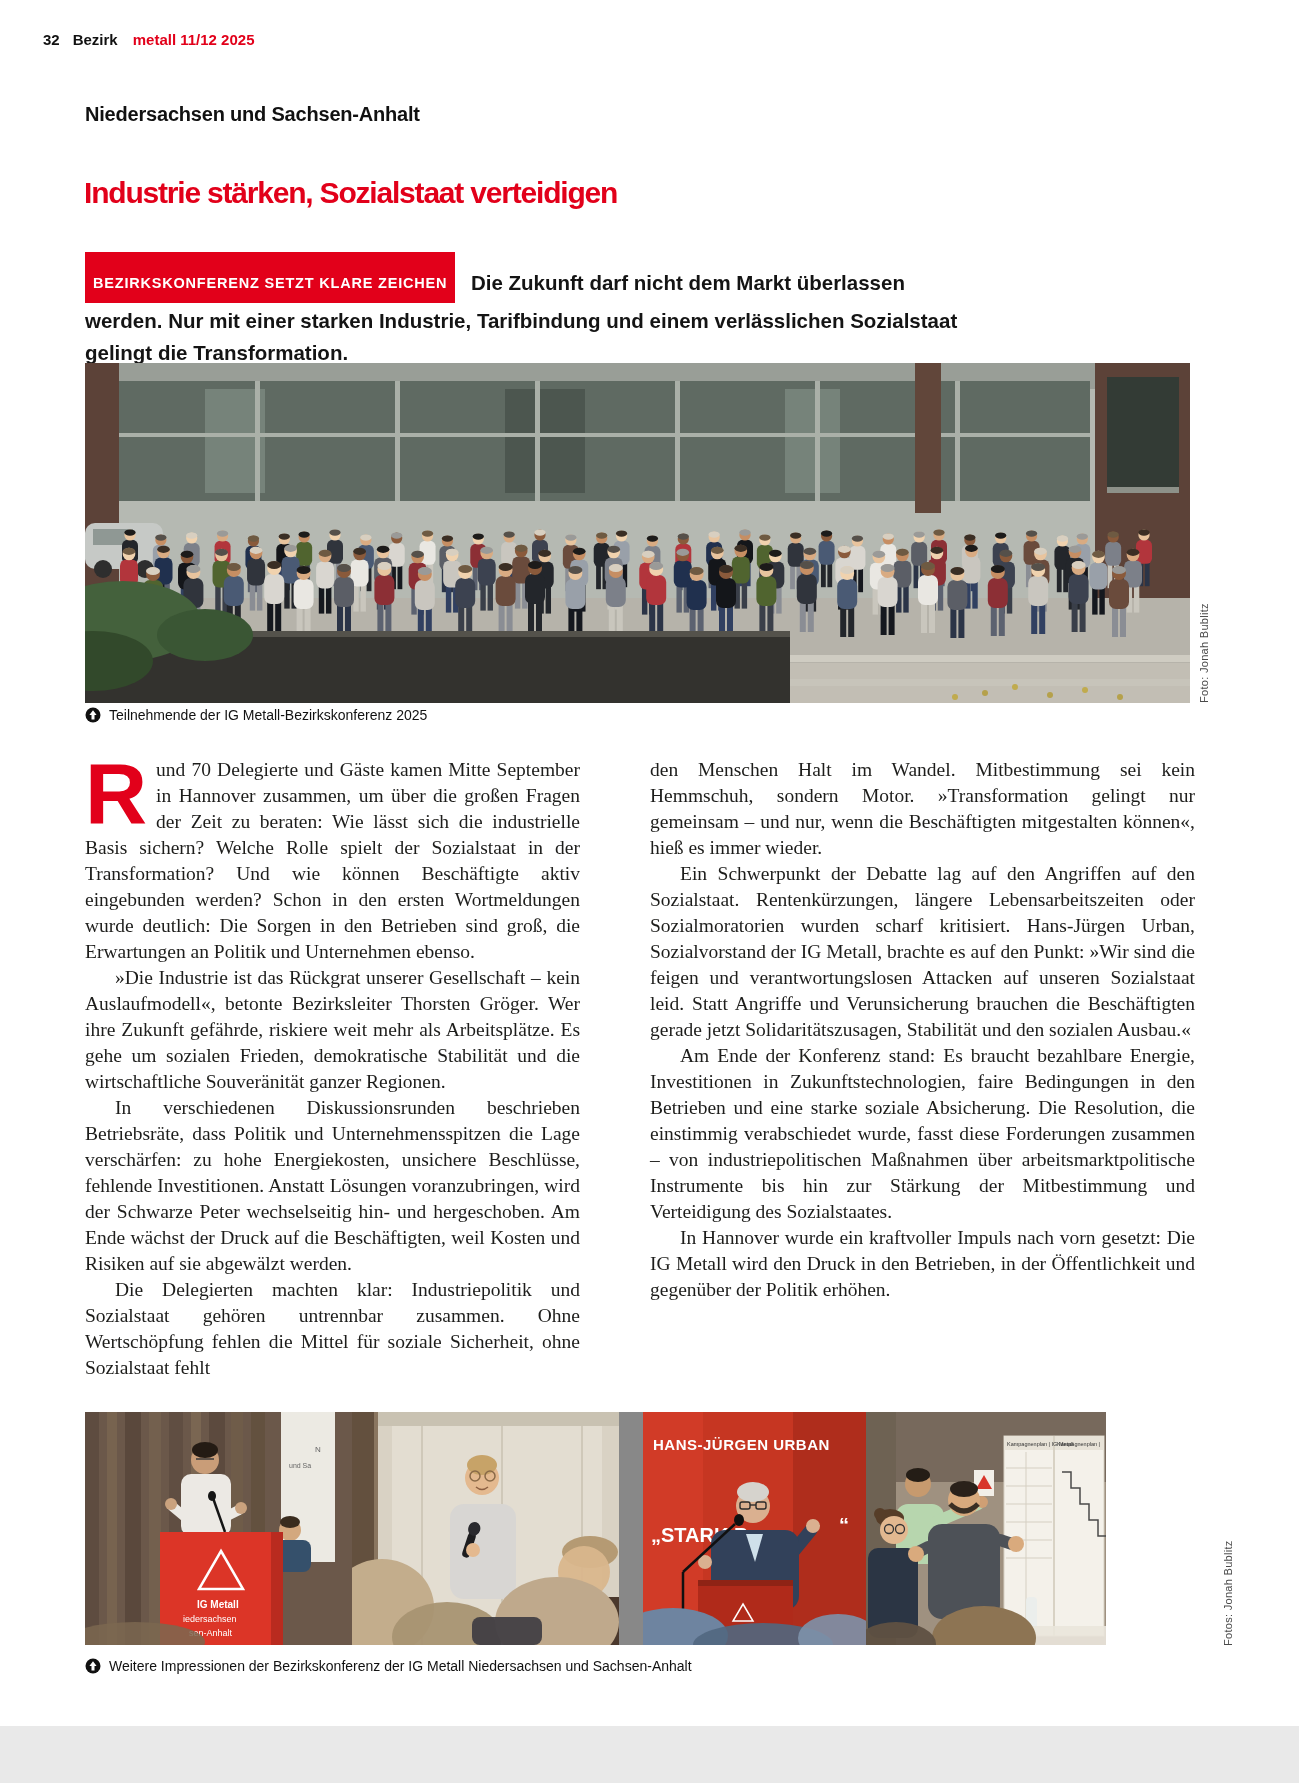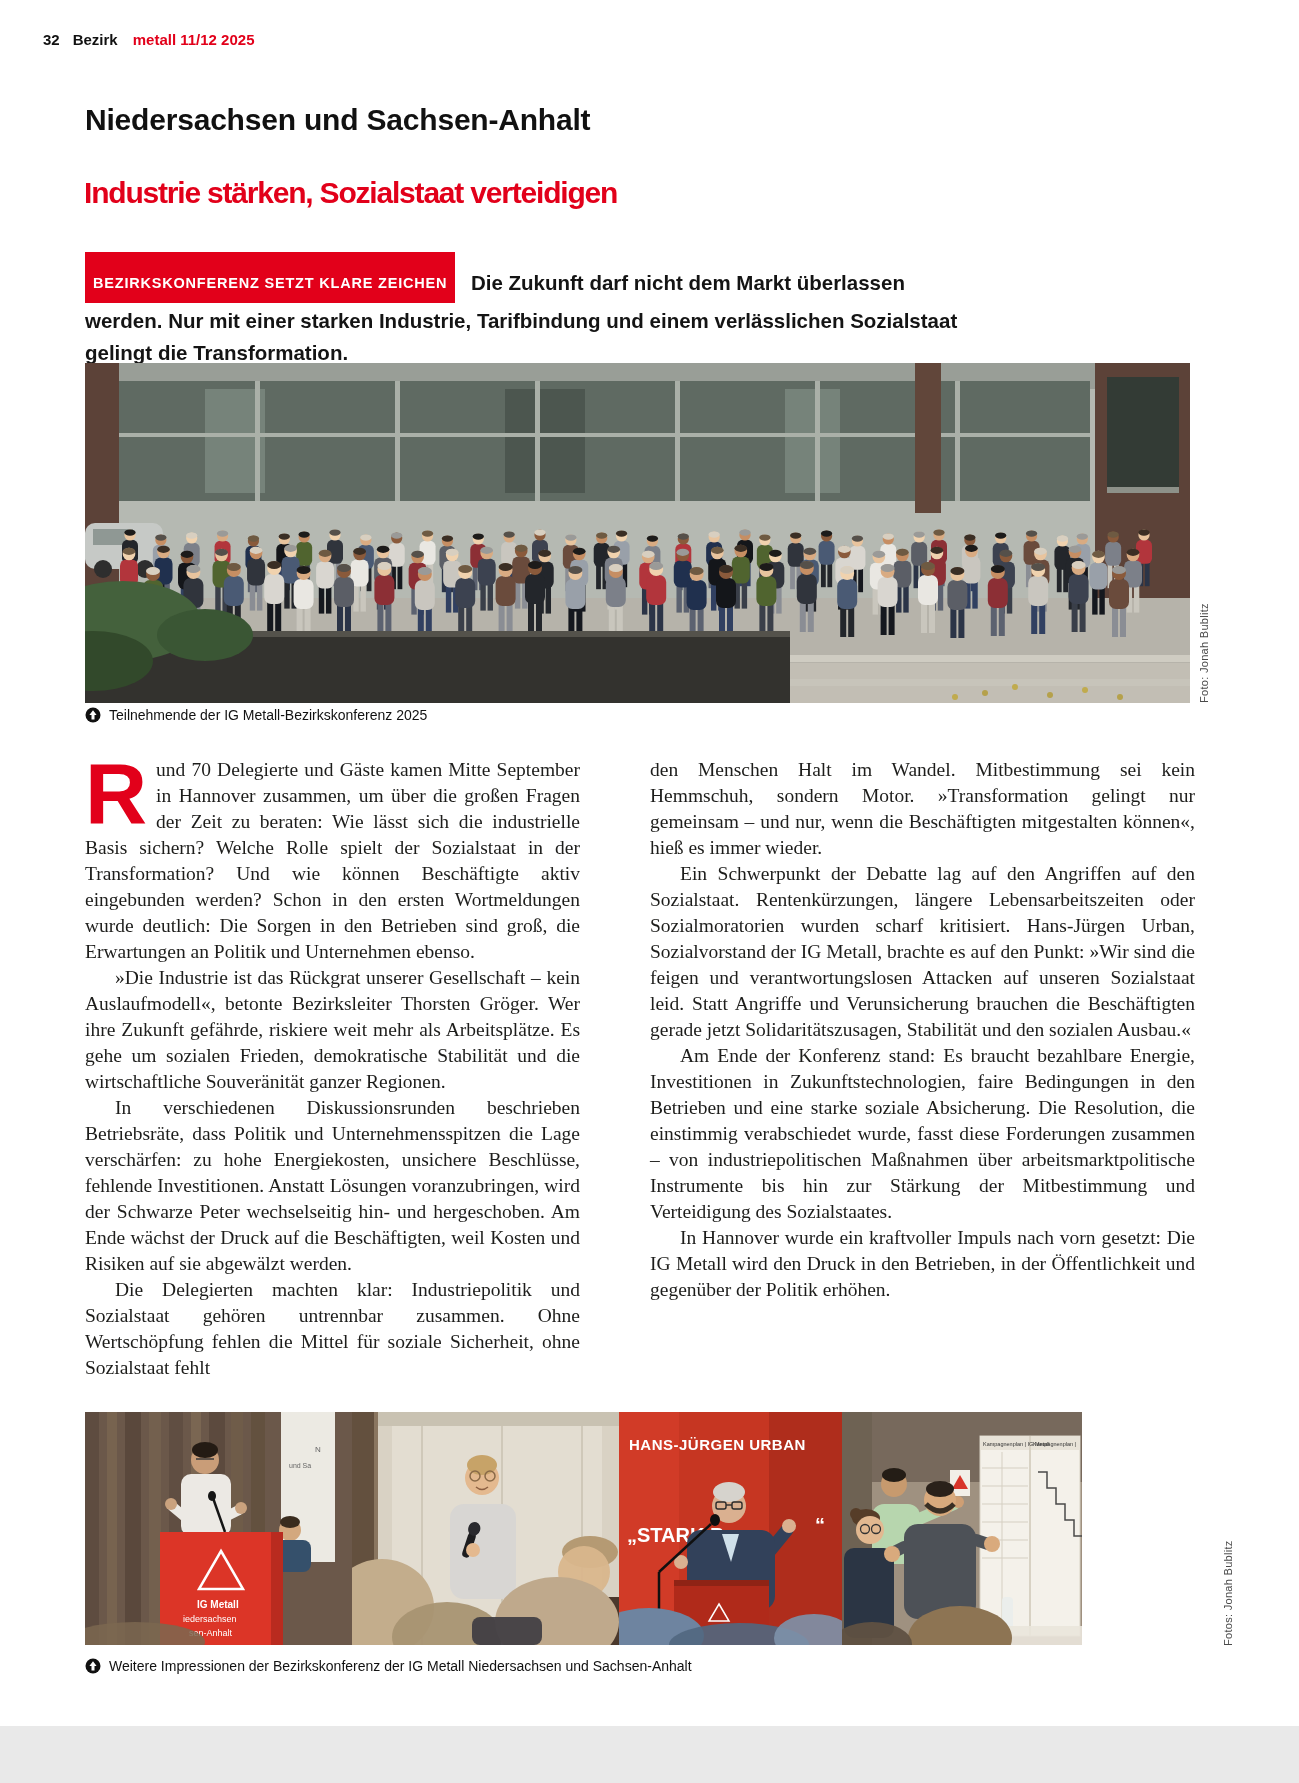--- a/index.html
+++ b/index.html
@@ -5,21 +5,21 @@
   html,body{margin:0;padding:0;background:#e9e9e9;}
   .page{position:relative;width:1299px;height:1726px;background:#fff;overflow:hidden;
         font-family:"Liberation Sans",sans-serif;color:#111;margin:0 auto;}
 
   
   .runhead{position:absolute;top:31px;left:43px;font-size:15px;font-weight:bold;display:flex;}
   .rh-num{margin-right:13px;}
   .rh-sec{margin-right:15px;}
   .rh-issue{color:#e2001a;}
 
-  .kicker{position:absolute;top:103px;left:85px;margin:0;font-size:30px;font-weight:bold;letter-spacing:-0.2px;}
+  .kicker{position:absolute;top:103px;left:85px;margin:0;font-size:20px;font-weight:bold;letter-spacing:-0.2px;}
   .headline{position:absolute;top:176px;left:84px;margin:0;font-size:30px;font-weight:bold;
             color:#e2001a;letter-spacing:-1.2px;white-space:nowrap;}
 
   .standfirst{position:absolute;top:254px;left:85px;width:880px;margin:0;
               font-size:20.5px;line-height:32px;font-weight:bold;color:#141414;}
   .badge{display:inline-block;background:#e2001a;color:#fff;font-size:14.5px;font-weight:bold;
          letter-spacing:0.8px;padding:15px 8px 4px;margin-right:10px;transform:translateY(-2px);}
 
   .main-photo{position:absolute;top:363px;left:85px;width:1105px;height:340px;margin:0;overflow:hidden;background:#a7aaa3;}
   .main-photo svg{display:block;width:100%;height:100%;}
@@ -42,21 +42,21 @@
   .para{margin:0;}
   .indent{text-indent:30px;}
   .dropcap{float:left;color:#e2001a;font-family:"Liberation Sans",sans-serif;font-weight:bold;
            font-size:86px;line-height:66px;padding:3px 9px 0 0;}
 
   .strip{position:absolute;top:1412px;left:85px;height:233px;display:flex;}
   .strip figure{margin:0;height:233px;overflow:hidden;background:#888;}
   .strip svg{display:block;width:100%;height:100%;}
   .ph1{width:267px;margin-right:25px;}
   .ph2{width:267px;margin-right:24px;}
-  .ph3{width:223px;margin-right:54px;}
+  .ph3{width:223px;margin-right:54px;padding-left:24px;}
   .ph4{width:240px;}
 
   svg text{font-family:"Liberation Sans",sans-serif;}
 </style>
 </head>
 <body>
 
 <div class="page">
 
   <header class="runhead">

